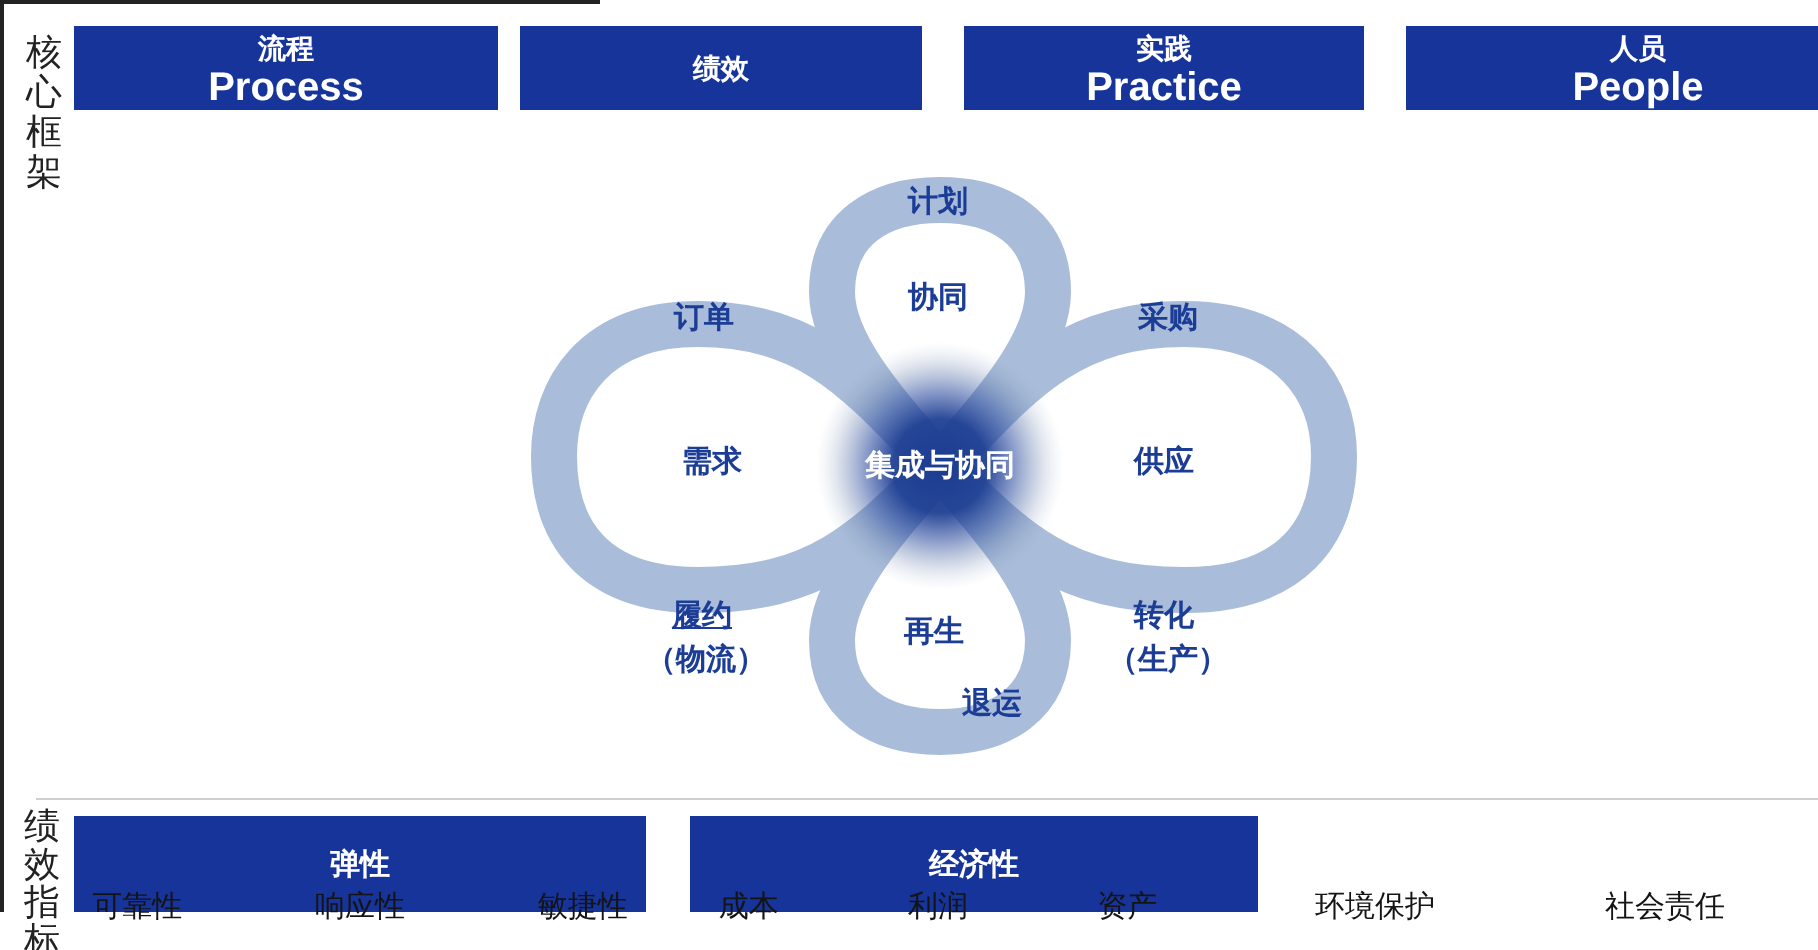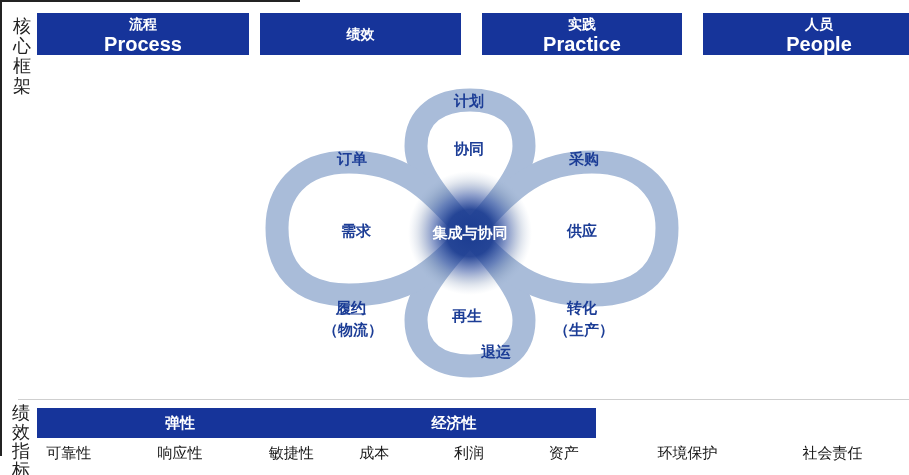--- a/index.html
+++ b/index.html
@@ -31,21 +31,21 @@
 
   
   .fl{
     position:absolute;transform:translate(-50%,-50%);
     font-size:15px;font-weight:bold;color:#1C3D96;white-space:nowrap;z-index:3;text-align:center;
   }
   .fl.center{color:#ffffff;}
 
   
   .fbar{
-    position:absolute;top:408px;height:30px;background:#16349A;color:#ffffff;
+    position:absolute;top:408px;height:48px;background:#16349A;color:#ffffff;
     display:flex;align-items:center;justify-content:center;
     font-size:15px;font-weight:bold;
   }
   .fitems{
     position:absolute;top:442px;height:22px;display:flex;align-items:center;
     justify-content:space-around;font-size:15px;color:#141414;
   }
   .fitems span{white-space:nowrap;}
 </style>
 </head>
@@ -113,21 +113,21 @@
   <div class="footer-rule"></div>
 
   <div class="side-label bottom">
     <div>绩效</div>
     <div>指标</div>
   </div>
 
   <div class="fbar" style="left:37px;width:286px;">
     <span>弹性</span>
   </div>
-  <div class="fbar" style="left:312px;width:284px;">
+  <div class="fbar" style="left:345px;width:284px;">
     <span>经济性</span>
   </div>
 
   <div class="fitems" style="left:37px;width:286px;gap:48px;">
     <span>可靠性</span>
     <span>响应性</span>
     <span>敏捷性</span>
   </div>
   <div class="fitems" style="left:327px;width:284px;">
     <span>成本</span>

